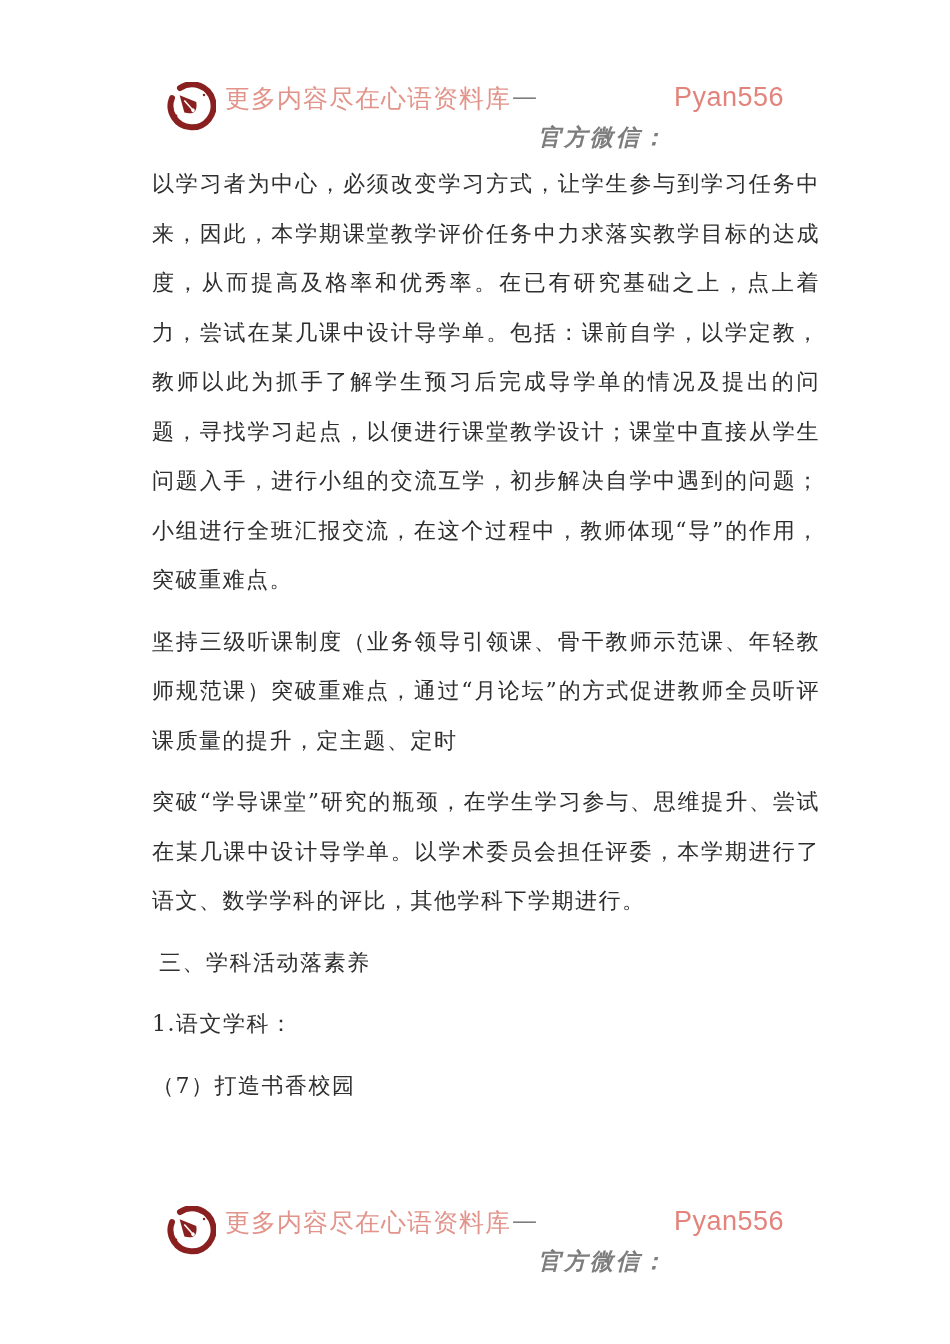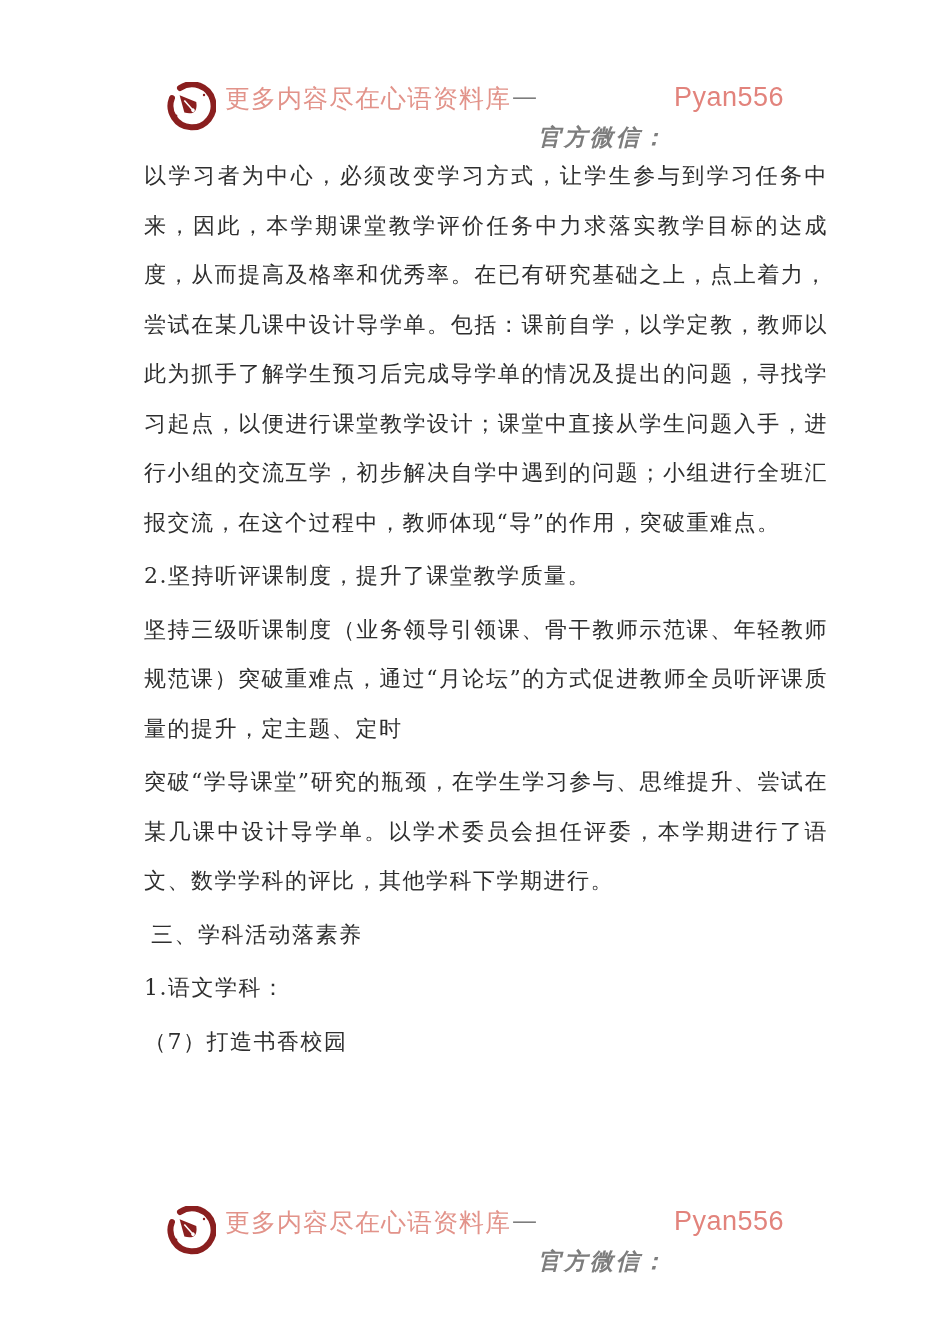--- a/index.html
+++ b/index.html
@@ -38,21 +38,21 @@
 
   
   .content {
     position: absolute;
     left: 140px; top: 147px; width: 692px;
     font-size: 22px; line-height: 49.5px;
     color: #2e2e2e;
     text-align: justify;
     letter-spacing: 1.5px;
   }
-  .content p { margin: 4px; padding: 0; }
+  .content p { margin: 12px; padding: 0; }
   .content p.indent-sm { padding-left: 7px; }
 </style>
 </head>
 <body>
 
 <div class="page">
 
   <div class="watermark header">
     <span class="wm-logo">
       <svg viewBox="0 0 50 52" width="50" height="52">
@@ -71,21 +71,20 @@
       </svg>
     </span>
     <span class="wm-brand">更多内容尽在心语资料库</span>
     <span class="wm-dash">—</span>
     <span class="wm-label">官方微信：</span>
     <span class="wm-id">Pyan556</span>
   </div>
 
   <div class="content">
     <p>以学习者为中心，必须改变学习方式，让学生参与到学习任务中来，因此，本学期课堂教学评价任务中力求落实教学目标的达成度，从而提高及格率和优秀率。在已有研究基础之上，点上着力，尝试在某几课中设计导学单。包括：课前自学，以学定教，教师以此为抓手了解学生预习后完成导学单的情况及提出的问题，寻找学习起点，以便进行课堂教学设计；课堂中直接从学生问题入手，进行小组的交流互学，初步解决自学中遇到的问题；小组进行全班汇报交流，在这个过程中，教师体现“导”的作用，突破重难点。</p>
-    <p>2.坚持听评课制度，提升了课堂教学质量。</p>
     <p>坚持三级听课制度（业务领导引领课、骨干教师示范课、年轻教师规范课）突破重难点，通过“月论坛”的方式促进教师全员听评课质量的提升，定主题、定时</p>
     <p>突破“学导课堂”研究的瓶颈，在学生学习参与、思维提升、尝试在某几课中设计导学单。以学术委员会担任评委，本学期进行了语文、数学学科的评比，其他学科下学期进行。</p>
     <p class="indent-sm">三、学科活动落素养</p>
     <p>1.语文学科：</p>
     <p>（7）打造书香校园</p>
   </div>
 
   <div class="watermark footer">
     <span class="wm-logo">
       <svg viewBox="0 0 50 52" width="50" height="52">

